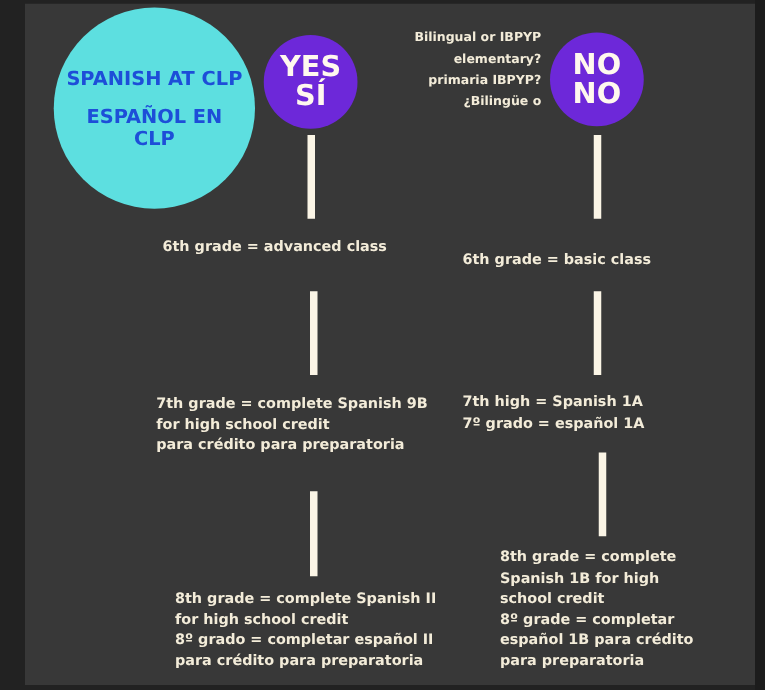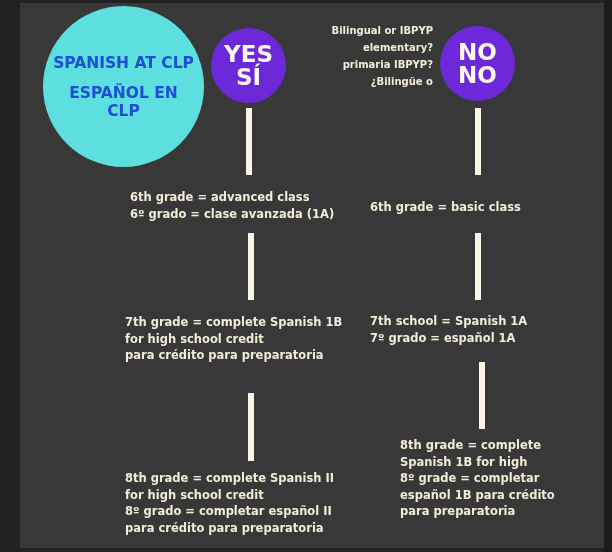--- a/index.html
+++ b/index.html
@@ -51,40 +51,40 @@
 <div class="line" style="left:246px; top:108px; height:67px;"></div>
 <div class="line" style="left:248px; top:233px; height:67px;"></div>
 <div class="line" style="left:248px; top:393px; height:68px;"></div>
 
 <div class="line" style="left:475px; top:108px; height:67px;"></div>
 <div class="line" style="left:475px; top:233px; height:67px;"></div>
 <div class="line" style="left:479px; top:362px; height:67px;"></div>
 
 <div class="step" style="left:130px; top:189px; width:250px;">
   <div>6th grade =  advanced class</div>
-  <div>6º  grado = clase avanzada (1A)</div>
 </div>
 <div class="step" style="left:125px; top:314px; width:260px;">
-  <div>7th grade = complete Spanish 1B</div>
+  <div>7th grade = complete Spanish 9B</div>
   <div>for high school credit</div>
   <div>para crédito para preparatoria</div>
 </div>
-<div class="step" style="left:125px; top:470px; width:260px;">
+<div class="step" style="left:140px; top:470px; width:260px;">
   <div>8th grade = complete Spanish II</div>
   <div>for high school credit</div>
   <div>8º grado = completar español II</div>
   <div>para crédito para preparatoria</div>
 </div>
 
 <div class="step" style="left:370px; top:199px; width:224px;">
   <div>6th grade =  basic class</div>
 </div>
 <div class="step" style="left:370px; top:313px; width:224px;">
-  <div>7th school = Spanish 1A</div>
+  <div>7th high = Spanish 1A</div>
   <div>7º grado = español 1A</div>
 </div>
 <div class="step" style="left:400px; top:437px; width:180px;">
   <div>8th grade = complete</div>
   <div>Spanish 1B for high</div>
+  <div>school credit</div>
   <div>8º grade = completar</div>
   <div>español 1B para crédito</div>
   <div>para preparatoria</div>
 </div>
 
 </body></html>

